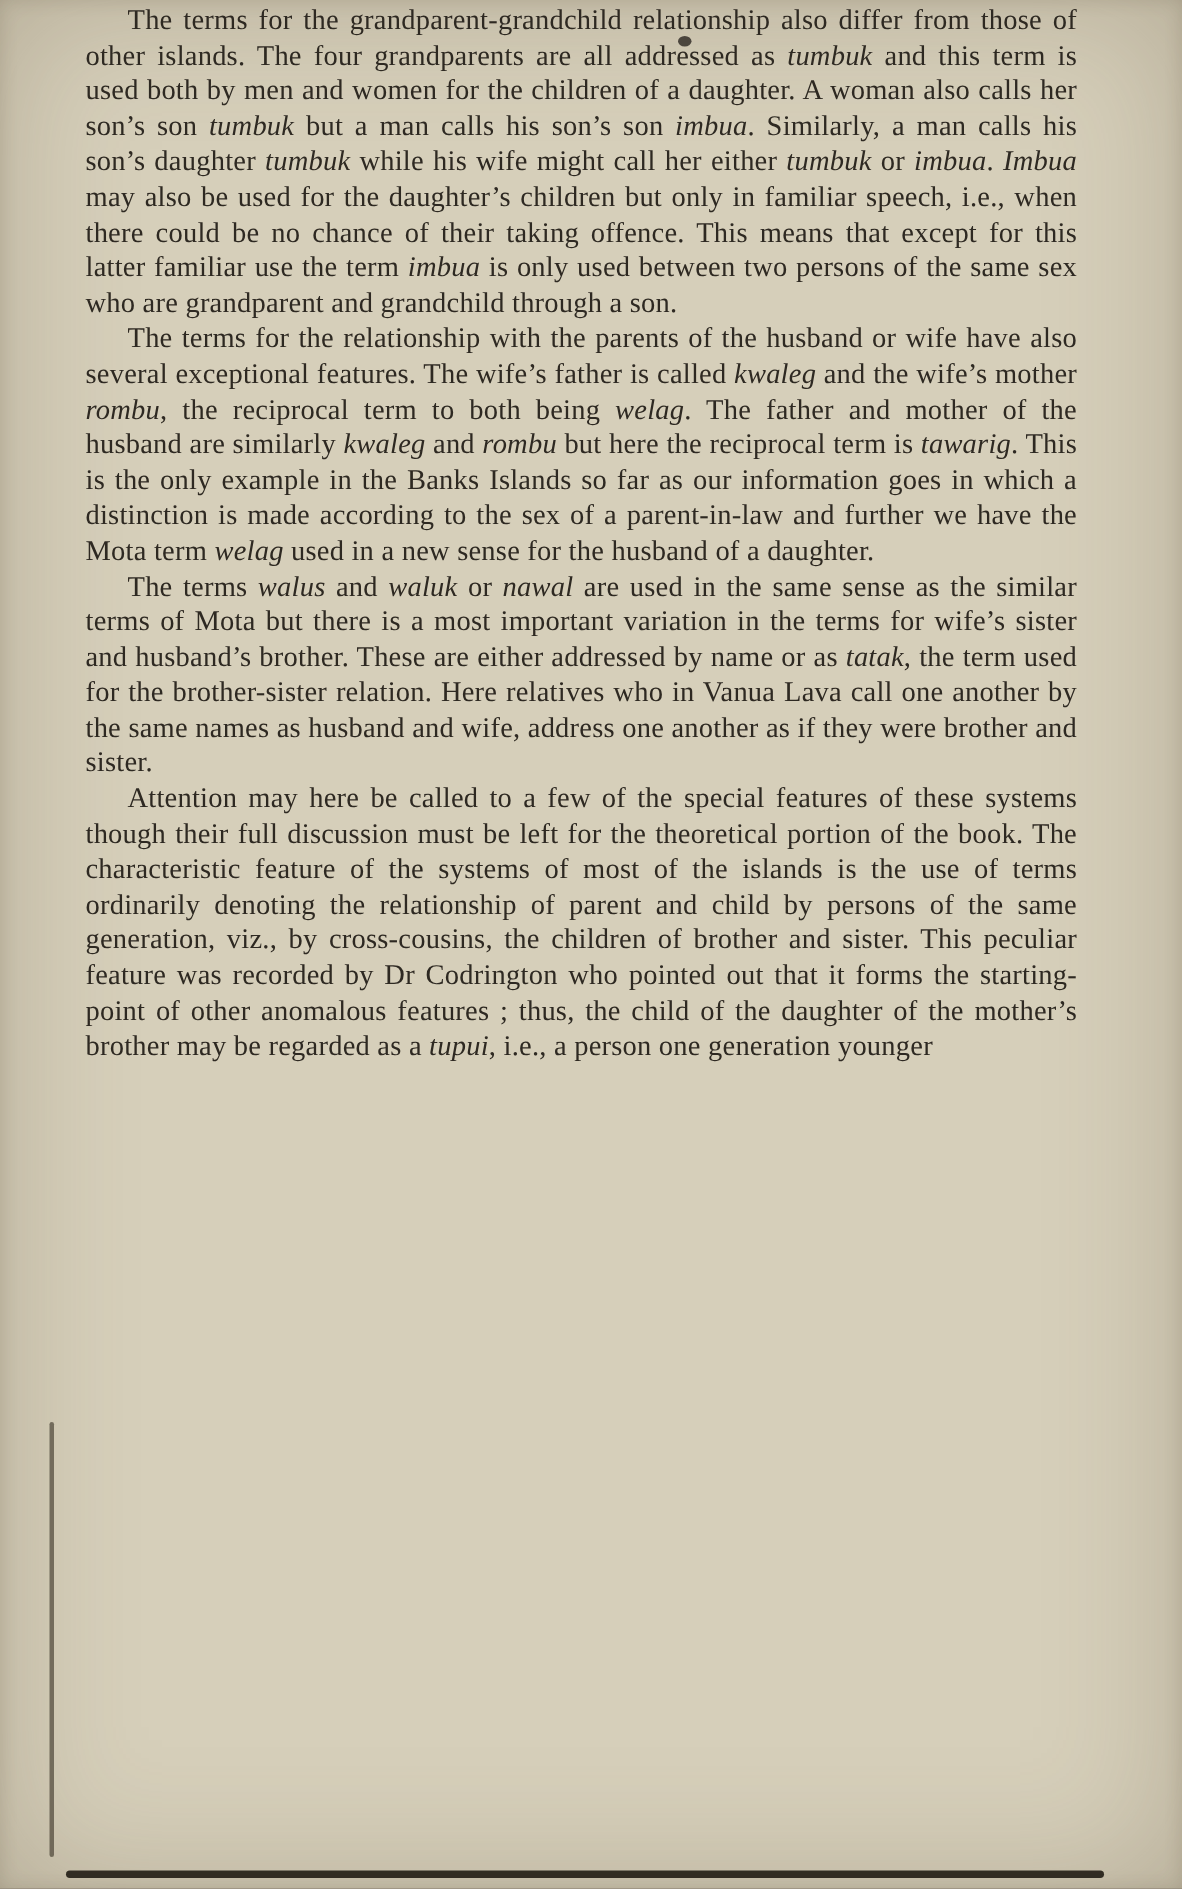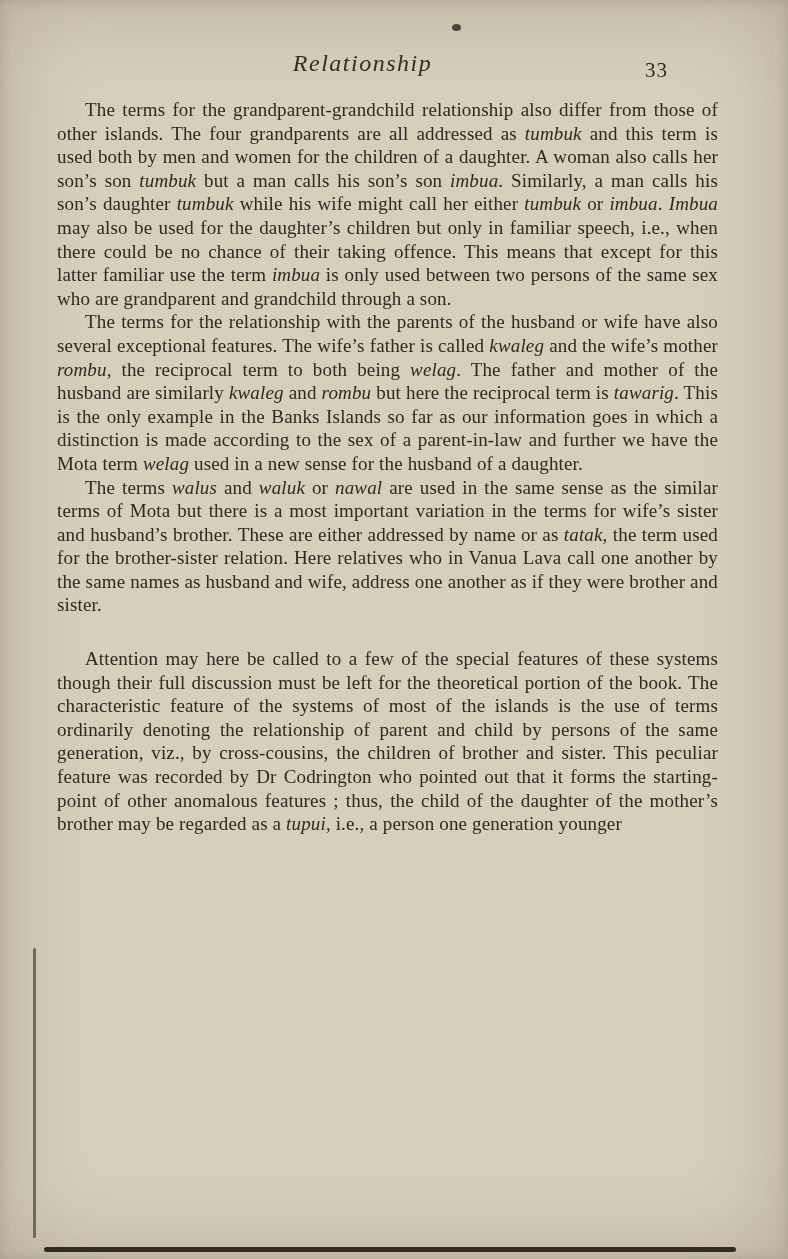--- a/index.html
+++ b/index.html
@@ -47,21 +47,20 @@
     font-size: 19px;
     line-height: 23.6px;
     text-align: justify;
     letter-spacing: 0.15px;
   }
   .text-body p.para {
     margin: 0;
     text-indent: 28px;
   }
   .text-body p.para.section-gap {
-    margin-top: 30px;
   }
   .text-body em {
     font-style: italic;
   }
   .footer {
     position: absolute;
     top: 1158px;
     left: 0;
     width: 100%;
     height: 20px;
@@ -110,24 +109,20 @@
     border-radius: 3px;
   }
 </style>
 </head>
 <body>
 
 <div class="page">
 
   <div class="ink-blot"></div>
 
-  <div class="header">
-    <span class="page-title">Relationship</span>
-    <span class="page-number">33</span>
-  </div>
 
   <div class="text-body">
       <p class="para"><span>The terms for the grandparent-grandchild relationship also differ from those of other islands. The four grandparents are all addressed as </span><em>tumbuk</em><span> and this term is used both by men and women for the children of a daughter. A woman also calls her son’s son </span><em>tumbuk</em><span> but a man calls his son’s son </span><em>imbua</em><span>. Similarly, a man calls his son’s daughter </span><em>tumbuk</em><span> while his wife might call her either </span><em>tumbuk</em><span> or </span><em>imbua</em><span>. </span><em>Imbua</em><span> may also be used for the daughter’s children but only in familiar speech, i.e., when there could be no chance of their taking offence. This means that except for this latter familiar use the term </span><em>imbua</em><span> is only used between two persons of the same sex who are grandparent and grandchild through a son.</span></p>
       <p class="para"><span>The terms for the relationship with the parents of the husband or wife have also several exceptional features. The wife’s father is called </span><em>kwaleg</em><span> and the wife’s mother </span><em>rombu</em><span>, the reciprocal term to both being </span><em>welag</em><span>. The father and mother of the husband are similarly </span><em>kwaleg</em><span> and </span><em>rombu</em><span> but here the reciprocal term is </span><em>tawarig</em><span>. This is the only example in the Banks Islands so far as our information goes in which a distinction is made according to the sex of a parent-in-law and further we have the Mota term </span><em>welag</em><span> used in a new sense for the husband of a daughter.</span></p>
       <p class="para"><span>The terms </span><em>walus</em><span> and </span><em>waluk</em><span> or </span><em>nawal</em><span> are used in the same sense as the similar terms of Mota but there is a most important variation in the terms for wife’s sister and husband’s brother. These are either addressed by name or as </span><em>tatak</em><span>, the term used for the brother-sister relation. Here relatives who in Vanua Lava call one another by the same names as husband and wife, address one another as if they were brother and sister.</span></p>
       <p class="para section-gap"><span>Attention may here be called to a few of the special features of these systems though their full discussion must be left for the theoretical portion of the book. The characteristic feature of the systems of most of the islands is the use of terms ordinarily denoting the relationship of parent and child by persons of the same generation, viz., by cross-cousins, the children of brother and sister. This peculiar feature was recorded by Dr Codrington who pointed out that it forms the starting-point of other anomalous features ; thus, the child of the daughter of the mother’s brother may be regarded as a </span><em>tupui</em><span>, i.e., a person one generation younger</span></p>
     </div>
 
 
   <div class="gutter-line"></div>

